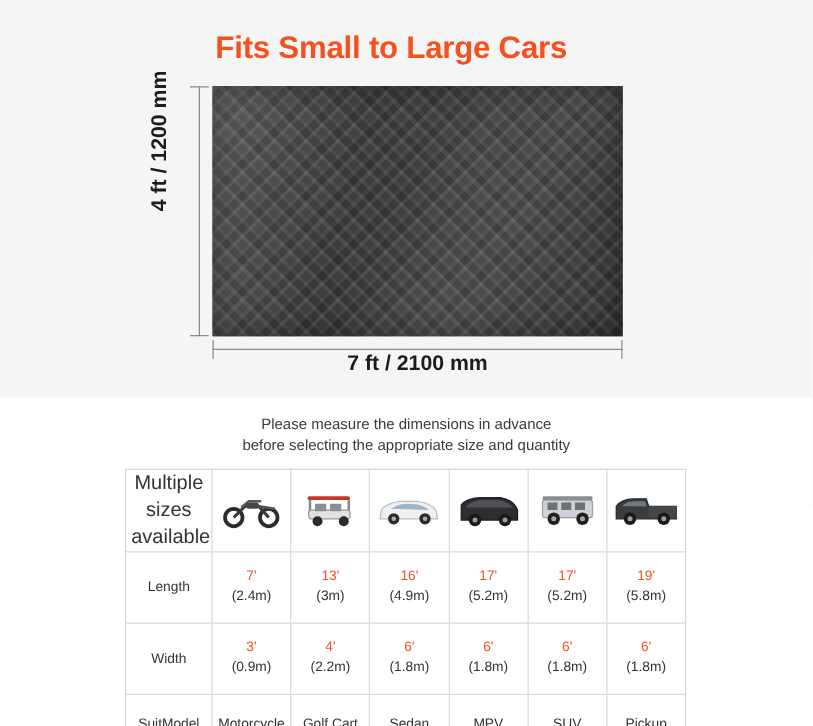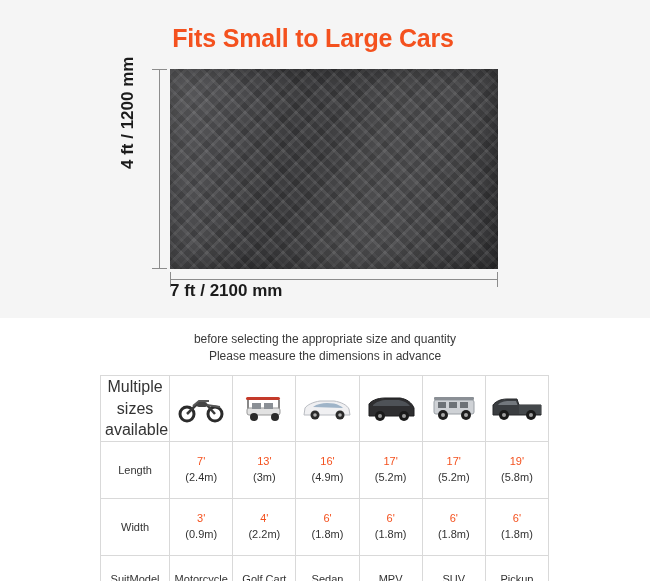--- a/index.html
+++ b/index.html
@@ -141,20 +141,21 @@
     width: 1px;
     background: #8c8c8c;
   }
   .dim-h .cap.left { left: 0; }
   .dim-h .cap.right { right: 0; }
   .dim-h-label {
     position: absolute;
     left: 170px;
     top: 281px;
     width: 328px;
+    text-align: center;
     font-size: 17px;
     font-weight: bold;
     color: #1c1c1c;
   }
 
   
   .lower {
     position: relative;
     width: 650px;
     height: 263px;
@@ -237,22 +238,22 @@
     <div class="cap left"></div>
     <div class="line"></div>
     <div class="cap right"></div>
   </div>
   <div class="dim-h-label">7 ft / 2100 mm</div>
 </div>
 
 <div class="lower">
 
   <div class="note">
+    <div>Please measure the dimensions in advance</div>
     <div>before selecting the appropriate size and quantity</div>
-    <div>Please measure the dimensions in advance</div>
   </div>
 
   <table class="spec">
     <colgroup>
       <col class="col-head">
       <col class="col-item">
         <col class="col-item">
         <col class="col-item">
       <col class="col-item">
         <col class="col-item">

